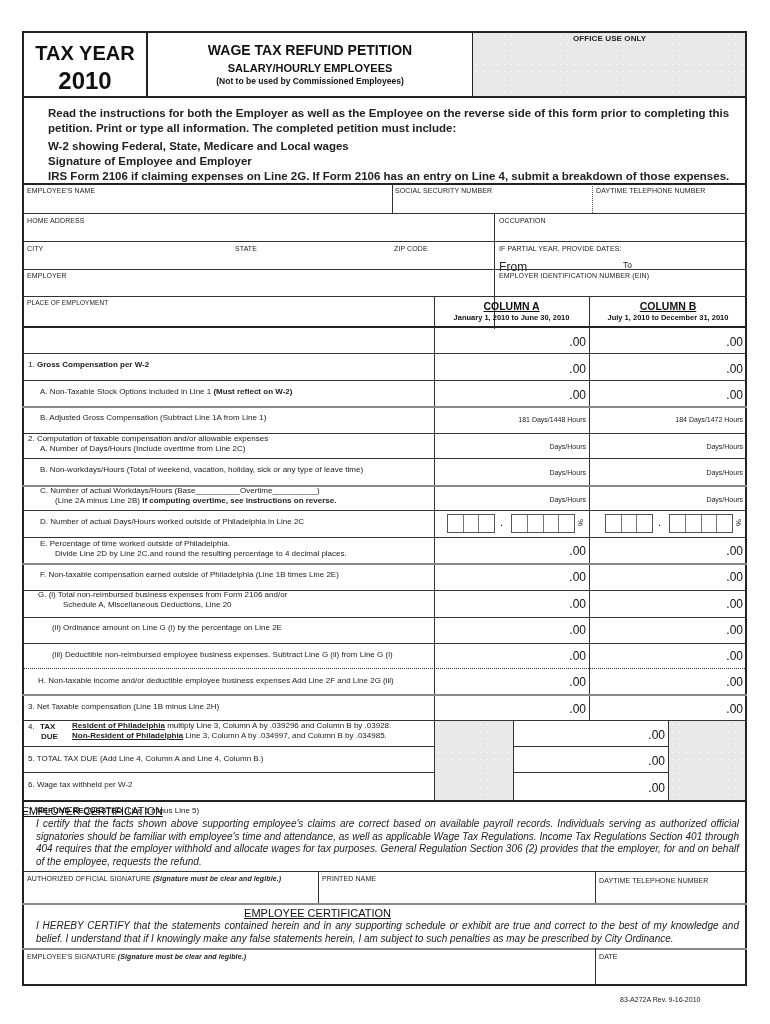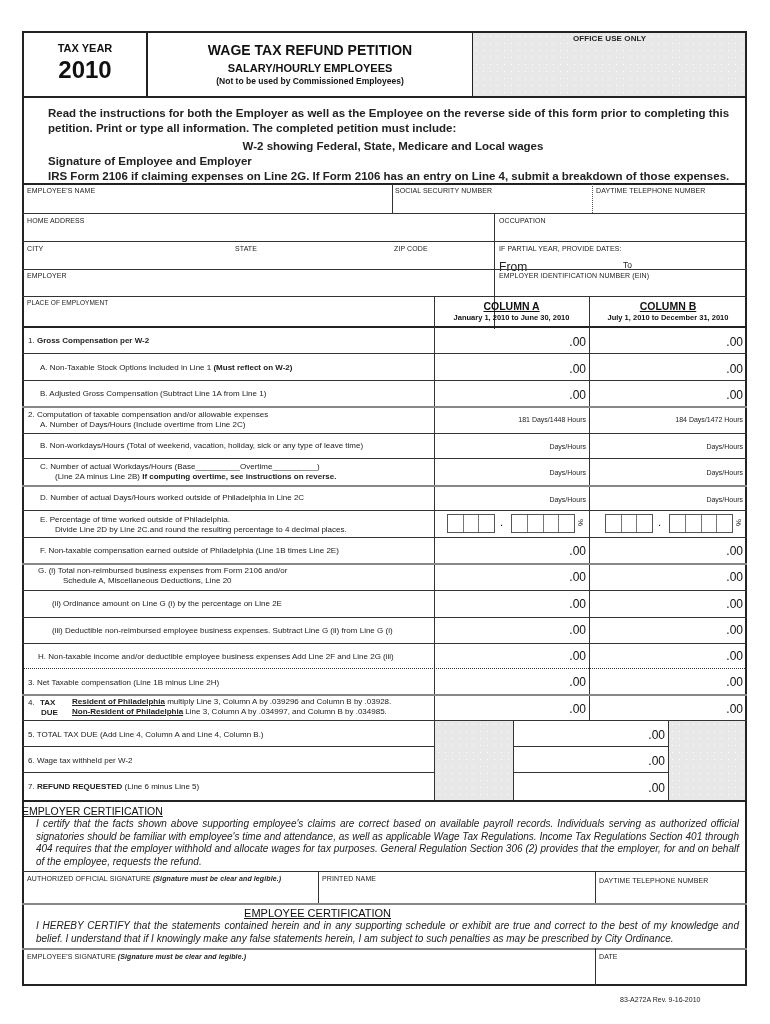--- a/index.html
+++ b/index.html
@@ -9,55 +9,55 @@
   .form { position: absolute; left: 22px; top: 31px; width: 725px; height: 955px; border: 2px solid #222; }
   .hl { position: absolute; height: 0; border-top: 1px solid #333; }
   .hl.thick { border-top: 2px solid #222; }
   .hl.gray { border-top: 2px solid #888; }
   .vl { position: absolute; width: 0; border-left: 1px solid #333; }
   .vl.dot { border-left: 1px dotted #555; }
   .shade { position: absolute; background: #e8e8e8;
     background-image: radial-gradient(#ffffff 0.6px, transparent 0.8px);
     background-size: 7px 7px; }
   .lbl { position: absolute; font-size: 7px; color: #222; white-space: nowrap; letter-spacing: 0.1px; }
-  .line-text { position: absolute; font-size: 8px; color: #222; white-space: nowrap; }
+  .line-text { position: absolute; font-size: 8px; color: #222; white-space: nowrap; margin-top: 24px; }
   .line-text b { font-weight: bold; }
   .amt { position: absolute; font-size: 12px; color: #111; text-align: right; }
   .dh { position: absolute; font-size: 7px; color: #222; text-align: right; }
   .field { position: absolute; background: transparent; border: none; outline: none; font-family: "Liberation Sans", sans-serif; font-size: 11px; }
   .cert-text { position: absolute; font-size: 10px; font-style: italic; color: #222; line-height: 12.5px; text-align: justify; }
   .u { text-decoration: underline; }
   .pctbox { position: absolute; height: 19px; border: 1px solid #555; display: flex; }
   .pctbox span { flex: 1; border-right: 1px solid #777; }
   .pctbox span:last-child { border-right: none; }
 </style>
 </head>
 <body>
 
 <div class="form"></div>
 
 <div class="abs" style="left:24px;top:33px;width:122px;height:64px;text-align:center;">
-  <div style="font-size:11px;font-weight:bold;margin-top:9px;">TAX YEAR</div>
+  <div style="font-size:20px;font-weight:bold;margin-top:9px;">TAX YEAR</div>
   <div style="font-size:24px;font-weight:bold;margin-top:2px;">2010</div>
 </div>
 <div class="vl" style="left:146px;top:31px;height:66px;border-left:2px solid #222;"></div>
 <div class="abs" style="left:148px;top:33px;width:324px;height:64px;text-align:center;">
   <div style="font-size:14px;font-weight:bold;margin-top:9px;">WAGE TAX REFUND PETITION</div>
   <div style="font-size:11px;font-weight:bold;margin-top:4px;">SALARY/HOURLY EMPLOYEES</div>
   <div style="font-size:8.5px;font-weight:bold;margin-top:2px;">(Not to be used by Commissioned Employees)</div>
 </div>
 <div class="vl" style="left:472px;top:31px;height:66px;border-left:2px solid #222;"></div>
 <div class="shade" style="left:473px;top:33px;width:272px;height:63px;"></div>
 <div class="lbl" style="left:573px;top:34px;font-size:8px;font-weight:bold;">OFFICE USE ONLY</div>
 <div class="hl thick" style="left:22px;top:96px;width:725px;"></div>
 
 <div class="abs" style="left:48px;top:106px;width:690px;font-size:11.5px;font-weight:bold;color:#222;line-height:15px;">
   <div>Read the instructions for both the Employer as well as the Employee on the reverse side of this form prior to completing this</div>
   <div>petition.  Print or type all information.  The completed petition must include:</div>
-  <div style="margin-top:3px;text-align:center;">W-2 showing Federal, State, Medicare and Local wages</div>
+  <div style="margin-top:3px;">W-2 showing Federal, State, Medicare and Local wages</div>
   <div>Signature of Employee and Employer</div>
   <div>IRS Form 2106 if claiming expenses on Line 2G.  If Form 2106 has an entry on Line 4, submit a breakdown of those expenses.</div>
 </div>
 <div class="hl thick" style="left:22px;top:183px;width:725px;"></div>
 
 <div class="lbl" style="left:27px;top:187px;">EMPLOYEE'S NAME</div>
 <input class="field" style="left: 27px; top: 197px; width: 360px; height: 14px;">
 <div class="vl" style="left:392px;top:184px;height:29px;"></div>
 <div class="lbl" style="left:395px;top:187px;">SOCIAL SECURITY NUMBER</div>
 <input class="field" style="left: 395px; top: 197px; width: 190px; height: 14px;">

